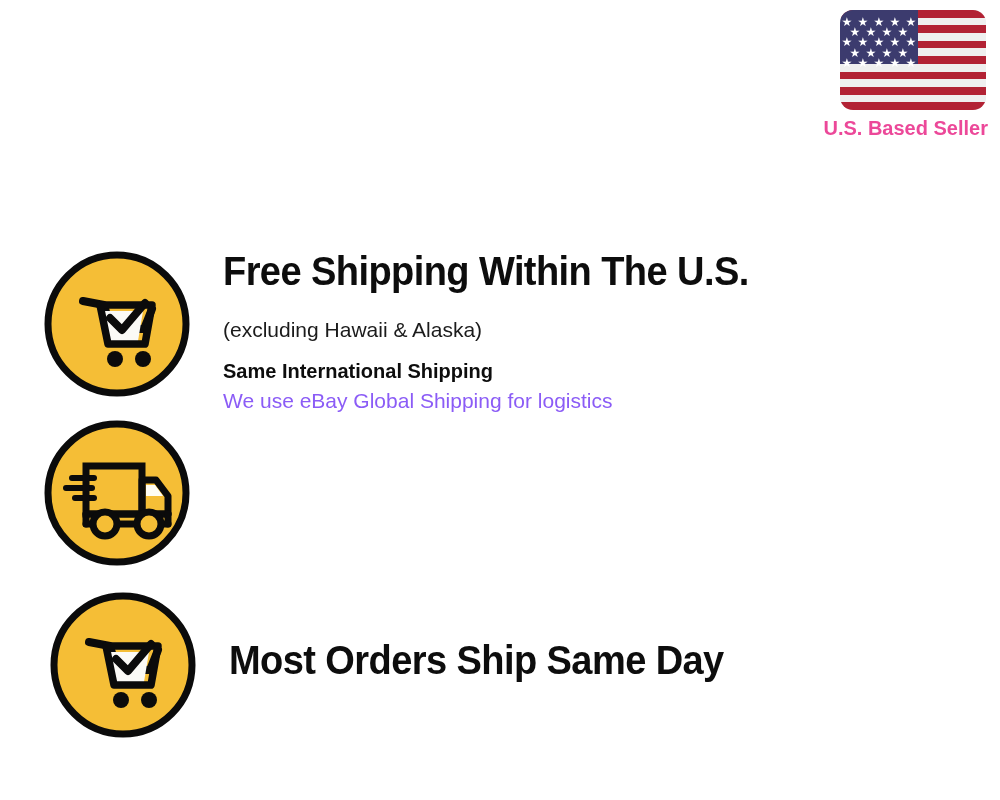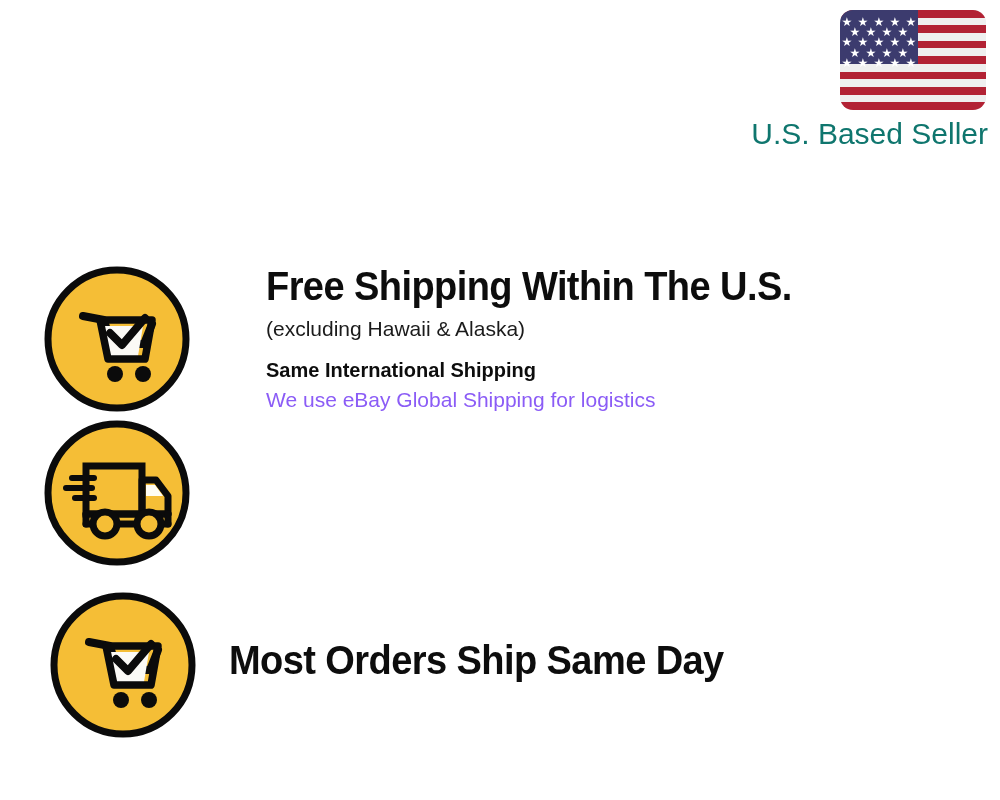--- a/index.html
+++ b/index.html
@@ -95,42 +95,42 @@
     line-height: 12px;
     width: 12px;
     text-align: center;
   }
 
   .seller-note {
     position: absolute;
     right: 12px;
     top: 117px;
     font-family: "Liberation Sans", sans-serif;
-    font-size: 30px;
-    font-weight: 400;
-    color: #0f766e;
+    font-size: 20px;
+    font-weight: 700;
+    color: #ec4899;
     letter-spacing: 0px;
     white-space: nowrap;
   }
 
   
   .benefits {
     position: absolute;
     left: 0;
     top: 240px;
     width: 1000px;
   }
   .benefit-row {
     position: absolute;
     left: 0;
     width: 1000px;
     display: flex;
     align-items: flex-start;
   }
-  .row-1 { top: 24px; gap: 43px; }
+  .row-1 { top: 9px; }
   .row-2 { top: 178px; }
   .row-3 { top: 350px; padding-left: 6px; }
 
   .icon-badge {
     position: relative;
     width: 150px;
     height: 150px;
     margin-left: 42px;
     flex: 0 0 150px;
   }
@@ -151,21 +151,21 @@
     transform-origin: left center;
     white-space: nowrap;
   }
   .benefit-sub {
     font-family: "Liberation Sans", sans-serif;
     font-weight: 400;
     font-size: 21px;
     line-height: 31px;
     color: #1b1b1b;
     white-space: nowrap;
-    margin-top: 4px;
+    margin-top: 20px;
   }
   .benefit-sub-strong {
     font-family: "Liberation Sans", sans-serif;
     font-weight: bold;
     font-size: 20px;
     line-height: 29px;
     color: #0d0d0d;
     white-space: nowrap;
     margin-top: 12px;
   }

